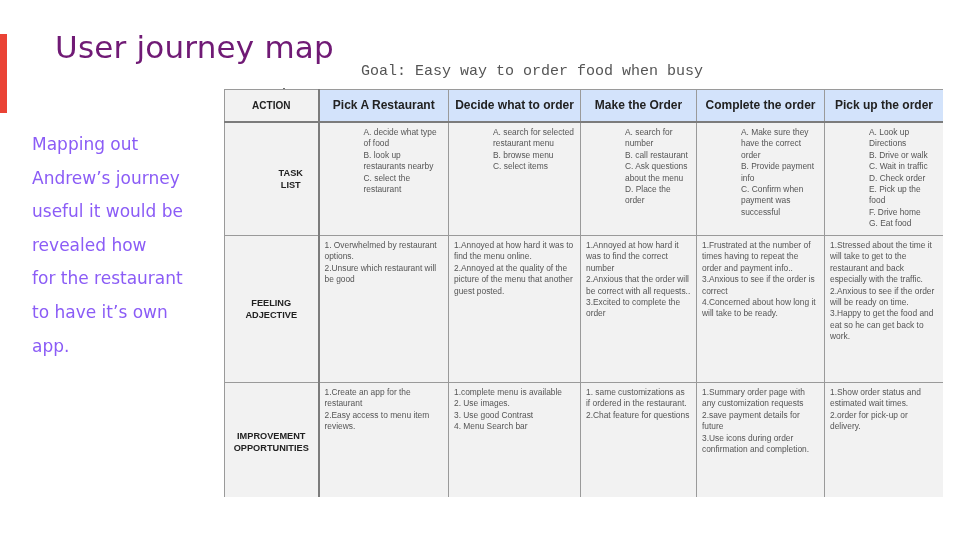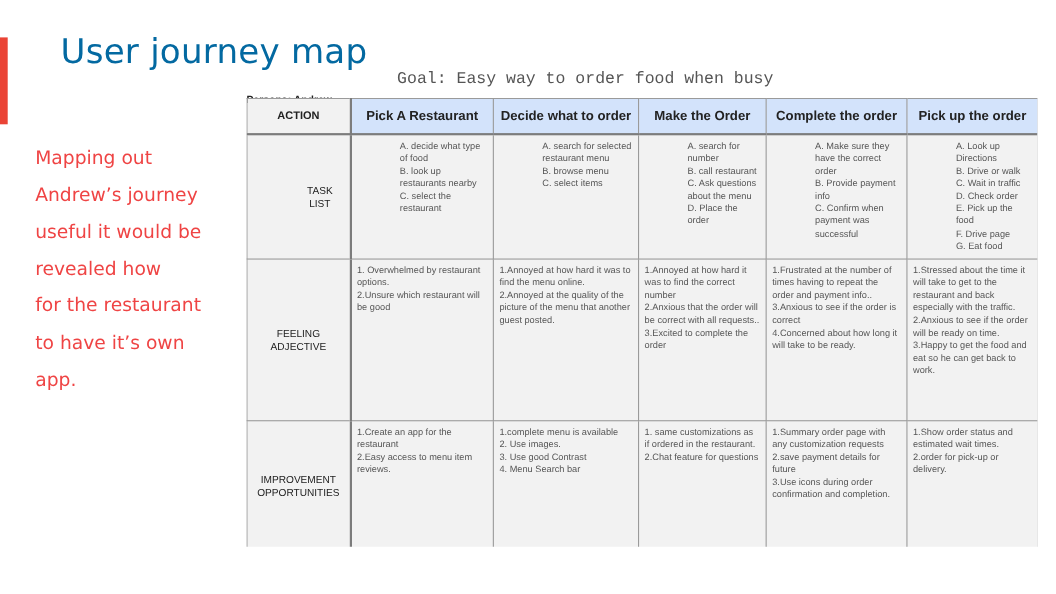--- a/index.html
+++ b/index.html
@@ -1,28 +1,28 @@
 <!DOCTYPE html>
 <html><head>
 <meta charset="utf-8">
 <style>
   html, body { margin:0; padding:0; }
   body { width:960px; height:540px; background:#ffffff; position:relative; overflow:hidden; font-family:"DejaVu Sans", sans-serif; }
   .accent-bar { position:absolute; left:0; top:34px; width:7px; height:79px; background:#ea4335; }
-  .title { position:absolute; left:55px; top:8px; font-size:31px; color:#0369a1; font-family:"DejaVu Sans", sans-serif; font-weight:normal; letter-spacing:0.2px; white-space:nowrap; }
-  .side-text { position:absolute; left:32px; top:128px; width:175px; font-size:17px; line-height:33.6px; color:#ef4444; }
+  .title { position:absolute; left:55px; top:8px; font-size:31px; color:#701a75; font-family:"DejaVu Sans", sans-serif; font-weight:normal; letter-spacing:0.2px; white-space:nowrap; }
+  .side-text { position:absolute; left:32px; top:128px; width:175px; font-size:17px; line-height:33.6px; color:#8b5cf6; }
   .side-text span { display:block; white-space:nowrap; }
   .persona { position:absolute; left:224px; top:63px; font-size:9.5px; font-weight:bold; color:#222; font-family:"Liberation Sans", sans-serif;margin-top:23px; }
   .goal { position:absolute; left:361px; top:63px; font-size:15px; color:#555; font-family:Liberation Mono, monospace; }
   .map-wrap { position:absolute; left:224px; top:89px; width:719px; height:408px; overflow:hidden; }
   table.journey { border-collapse:collapse; table-layout:fixed; width:719px; font-family:"Liberation Sans", sans-serif; }
   table.journey td, table.journey th { border:1px solid #9a9a9a; background:#f2f2f2; vertical-align:top; padding:4px 5px; font-size:8.4px; line-height:11.4px; color:#555; font-weight:normal; text-align:left; }
   table.journey th.head { background:#d3e3fb; color:#222; font-weight:bold; font-size:12px; text-align:center; vertical-align:middle; height:31px; padding:0 4px; }
   table.journey th.corner { background:#f2f2f2; color:#222; font-weight:bold; font-size:10px; text-align:center; vertical-align:middle; }
-  table.journey th.rowhead { background:#f2f2f2; color:#222; font-weight:normal; font-size:9.2px; line-height:12px; text-align:center; vertical-align:middle; }
+  table.journey th.rowhead { background:#f2f2f2; color:#222; font-weight:bold; font-size:9.2px; line-height:12px; text-align:center; vertical-align:middle; }
   table.journey .c0 { border-right:2px solid #7c7c7c; }
   tr.r-head th { border-bottom:2px solid #7c7c7c; }
   tr.r-task td, tr.r-task th { height:104px;padding-left:44px; }
   tr.r-feel td, tr.r-feel th { height:138px;margin-left:20px; }
   tr.r-imp td, tr.r-imp th { height:110px; }
   .cell-line { display:block; }
 </style>
 </head>
 <body>
 
@@ -84,21 +84,21 @@
         <span class="cell-line">A. Make sure they have the correct order</span>
         <span class="cell-line">B. Provide payment info</span>
         <span class="cell-line">C. Confirm when payment was successful</span>
       </td>
       <td>
         <span class="cell-line">A. Look up Directions</span>
         <span class="cell-line">B. Drive or walk</span>
         <span class="cell-line">C. Wait in traffic</span>
         <span class="cell-line">D. Check order</span>
         <span class="cell-line">E. Pick up the food</span>
-        <span class="cell-line">F. Drive page</span>
+        <span class="cell-line">F. Drive home</span>
         <span class="cell-line">G. Eat food</span>
       </td>
     </tr>
 
     <tr class="r-feel">
       <th class="rowhead c0">FEELING ADJECTIVE</th>
       <td>
         <span class="cell-line">1. Overwhelmed by restaurant options.</span>
         <span class="cell-line">2.Unsure which restaurant will be good</span>
       </td>

